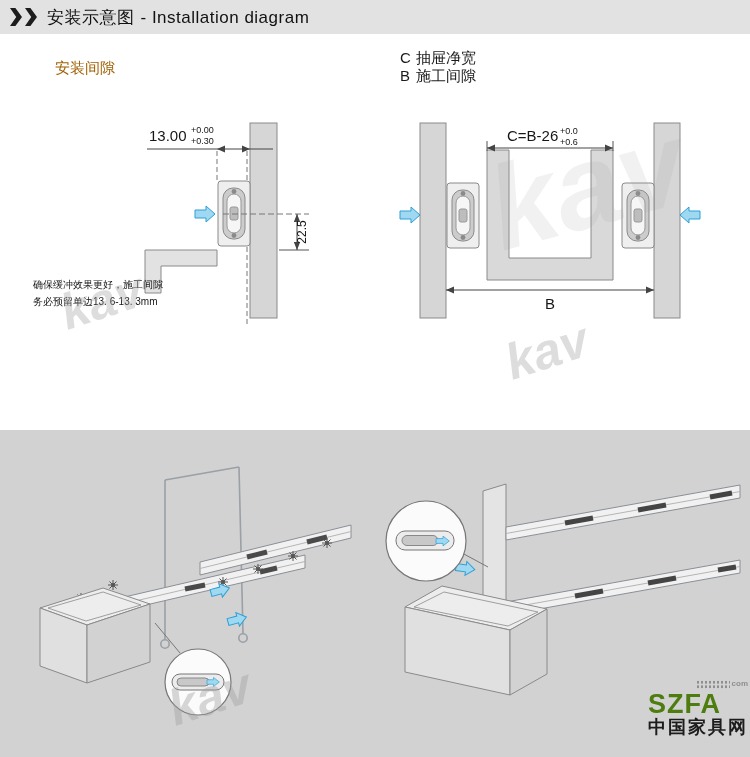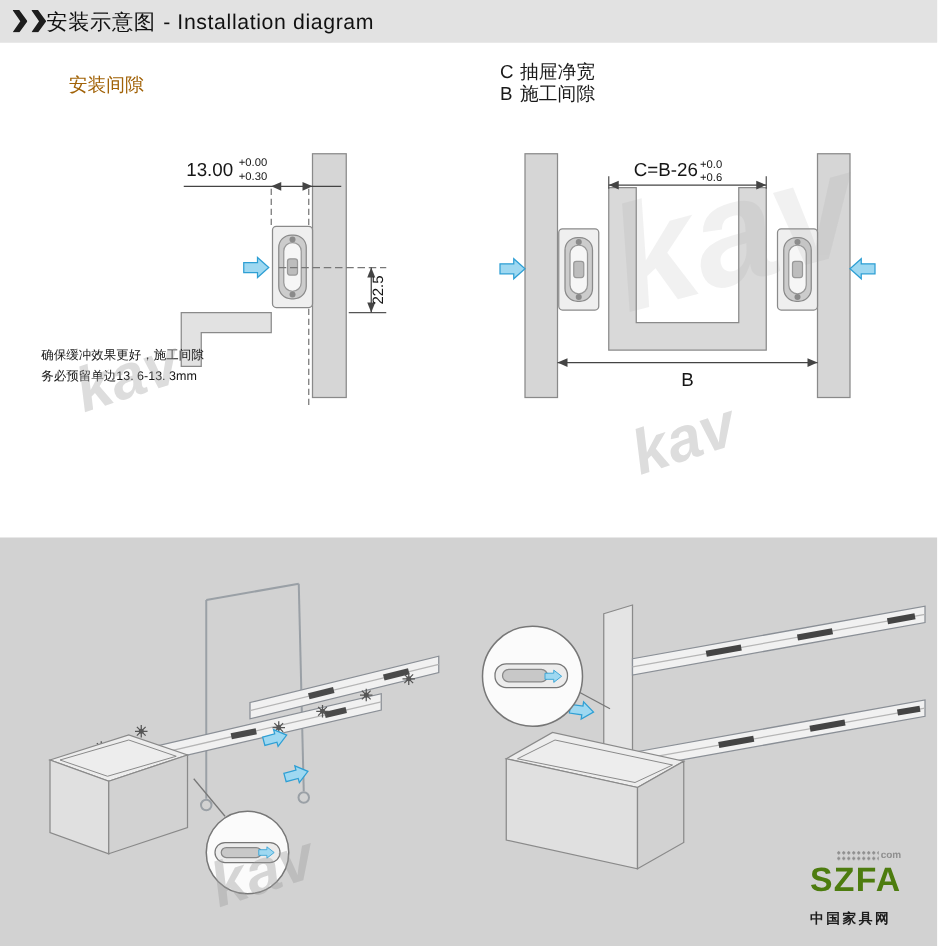--- a/index.html
+++ b/index.html
@@ -1,21 +1,21 @@
 <!DOCTYPE html>
 <html><head>
 <meta charset="utf-8">
 <style>
   *{margin:0;padding:0;box-sizing:border-box}
   html,body{width:750px}
   body{font-family:"Liberation Sans","DejaVu Sans",sans-serif;background:#fff}
   .canvas{position:relative;width:750px;height:757px;background:#ffffff;overflow:hidden;color:#1a1a1a}
 
   
-  .bar{position:absolute;left:0;width:750px;height:34px;background:#e2e2e2;display:flex;align-items:center;padding-left:10px}
+  .bar{position:absolute;left:0;width:750px;height:34px;background:#e2e2e2;display:flex;align-items:center;gap:10px;padding-left:10px}
   .bar1{top:0}
   .bar2{top:378}
   .chev{display:flex;gap:3px;align-items:center}
   .chev i{display:block;width:12px;height:18px;background:#1d1d1d;clip-path:polygon(0 0,45% 0,100% 50%,45% 100%,0 100%,52% 50%)}
   .bar-title{font-size:17px;color:#111;letter-spacing:.5px}
   .bar-title .zh{margin-right:6px}
 
   
   .lbl{position:absolute;font-size:15px;color:#a16207}
   .legend{position:absolute;left:400px;top:49px;font-size:15px;line-height:18px;color:#1a1a1a}
@@ -35,21 +35,21 @@
   .wm2{left:505px;top:322px;font-size:50px;opacity:.35;transform:rotate(-18deg)}
   .wm3{left:168px;top:668px;font-size:50px;opacity:.4;transform:rotate(-18deg)}
   .wm4{left:488px;top:118px;font-size:118px;opacity:.14;transform:rotate(-15deg)}
 
   
   .logo{position:absolute;left:648px;top:680px;z-index:7;line-height:1}
   .logo-top{display:flex;gap:2px;justify-content:flex-end;height:10px}
   .logo-dots{width:34px;height:9px;background-image:radial-gradient(#8f8f8f 1px,transparent 1.3px);background-size:4px 4.5px}
   .logo-domain{font-size:8px;color:#8f8f8f;font-weight:700}
   .logo-brand{font-size:27px;font-weight:700;color:#4d7c0f;letter-spacing:1px;margin-top:1px}
-  .logo-caption{font-size:11px;font-weight:700;color:#1c1c1c;letter-spacing:2px;margin-top:12px}
+  .logo-caption{font-size:18px;font-weight:700;color:#1c1c1c;letter-spacing:2px;margin-top:0}
 </style>
 </head>
 <body>
 
 <div class="canvas">
 
   <div class="bar bar1">
     <span class="chev">
         <i></i>
         <i></i>

